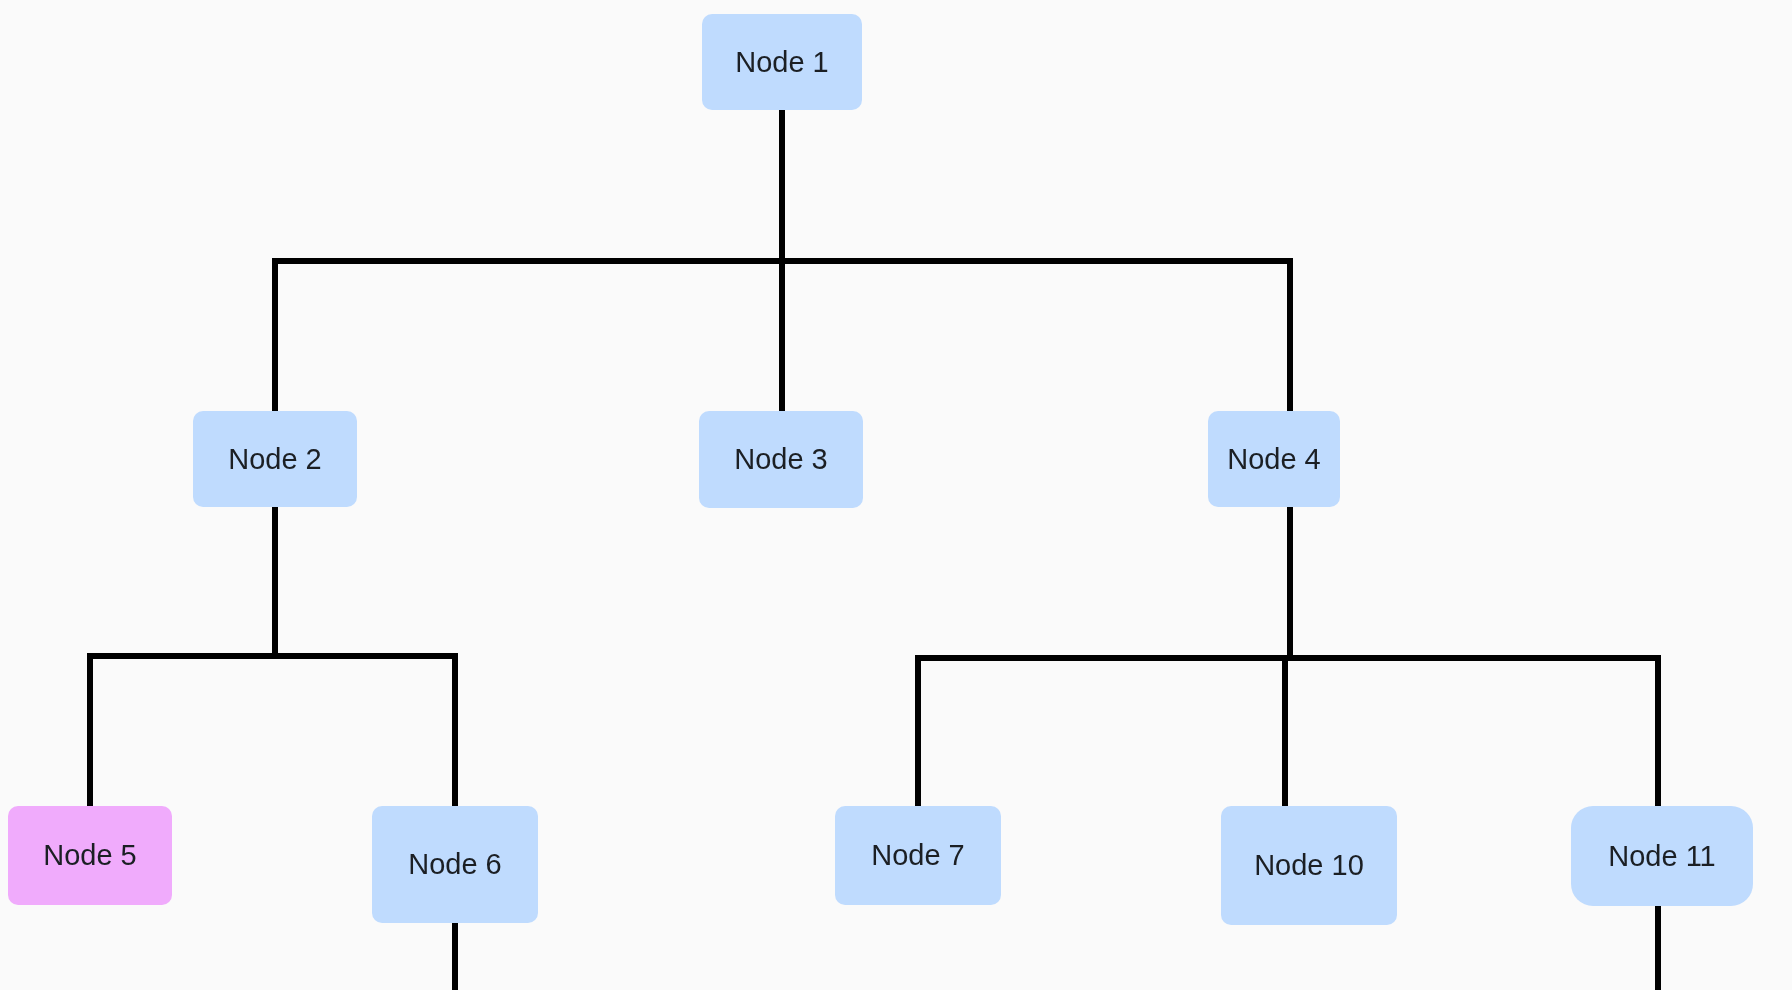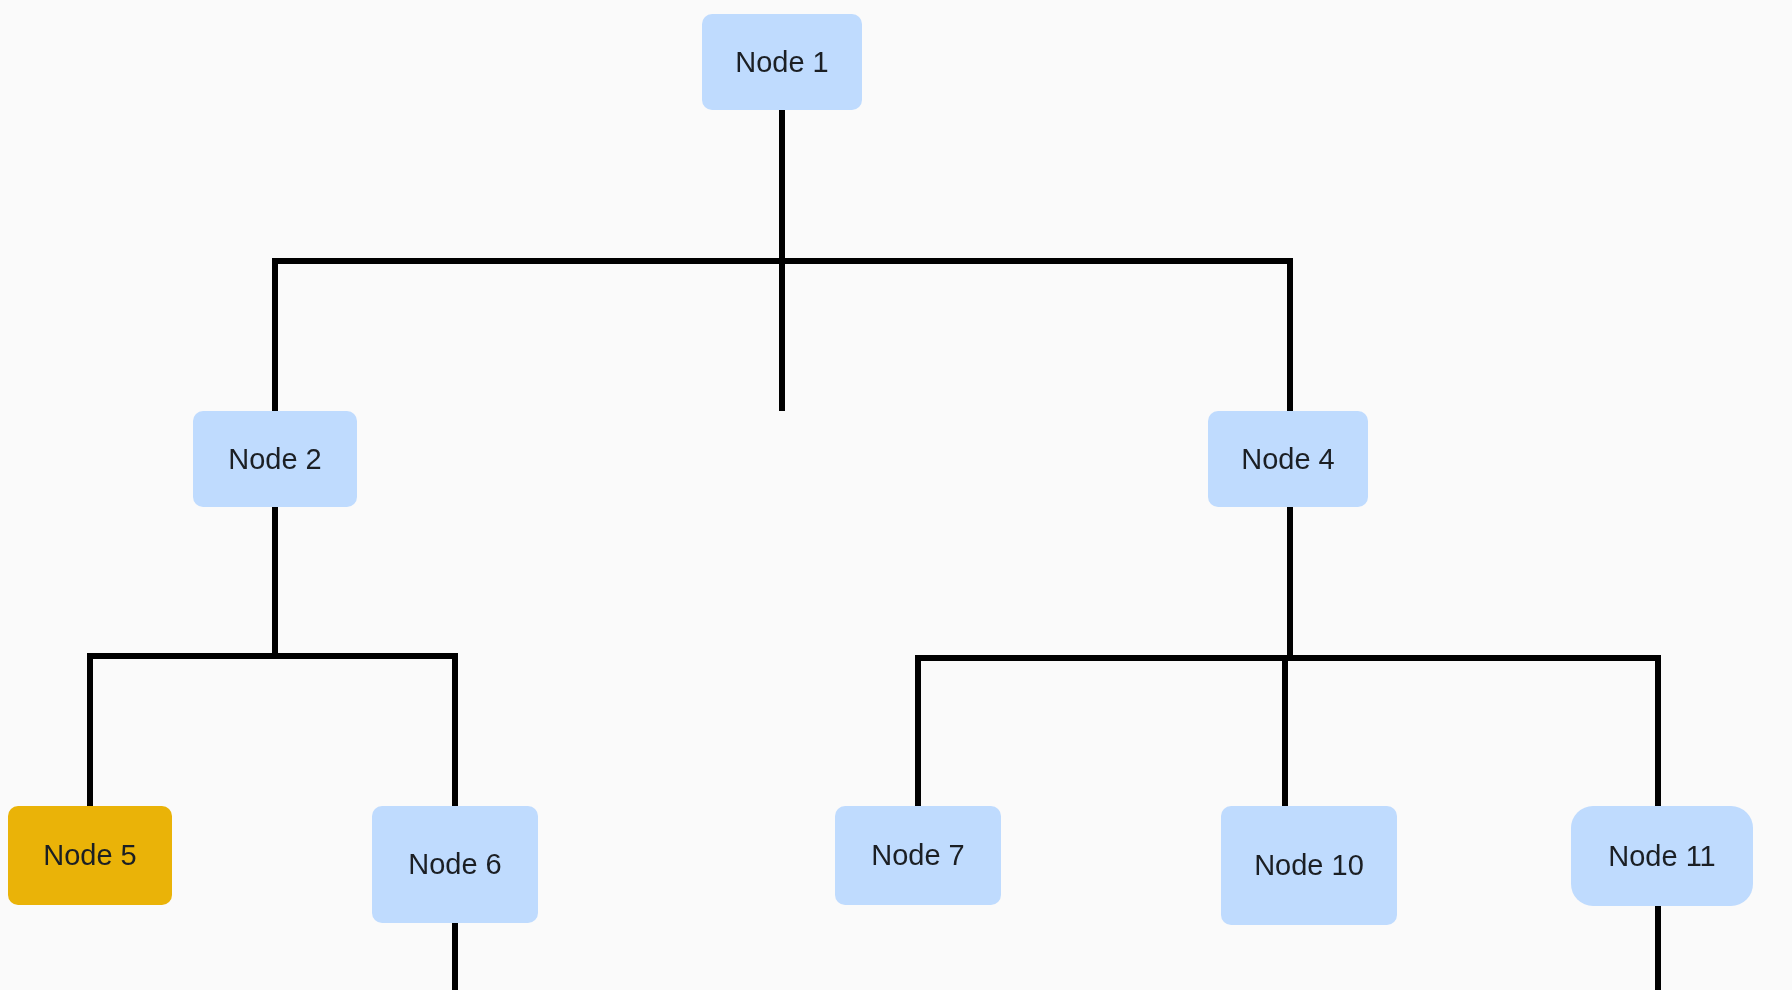--- a/index.html
+++ b/index.html
@@ -48,24 +48,27 @@
     <div class="seg" style="background: rgb(0, 0, 0); left: 1282px; top: 655px; width: 6px; height: 151px;"></div>
     <div class="seg" style="background: rgb(0, 0, 0); left: 1655px; top: 655px; width: 6px; height: 151px;"></div>
     <div class="seg" style="background: rgb(0, 0, 0); left: 452px; top: 905px; width: 6px; height: 85px;"></div>
     <div class="seg" style="background: rgb(0, 0, 0); left: 1655px; top: 906px; width: 6px; height: 84px;"></div>
     <div class="node" style="left: 702px; top: 14px; width: 160px; height: 96px; background: rgb(191, 219, 254); border-radius: 10px;">
       <span class="node-label" style="color: rgb(27, 31, 36); font-size: 29px;">Node 1</span>
     </div>
     <div class="node" style="left: 193px; top: 411px; width: 164px; height: 96px; background: rgb(191, 219, 254); border-radius: 10px;">
       <span class="node-label" style="color: rgb(27, 31, 36); font-size: 29px;">Node 2</span>
     </div>
-    <div class="node" style="left: 1208px; top: 411px; width: 160px; height: 96px; background: rgb(191, 219, 254); border-radius: 10px;">
+    <div class="node" style="left: 699px; top: 411px; width: 164px; height: 97px; background: rgb(191, 219, 254); border-radius: 10px;">
+      <span class="node-label" style="color: rgb(27, 31, 36); font-size: 29px;">Node 3</span>
+    </div>
+    <div class="node" style="left: 1208px; top: 411px; width: 132px; height: 96px; background: rgb(191, 219, 254); border-radius: 10px;">
       <span class="node-label" style="color: rgb(27, 31, 36); font-size: 29px;">Node 4</span>
     </div>
-    <div class="node" style="left: 8px; top: 806px; width: 164px; height: 99px; background: #eab308; border-radius: 10px;">
+    <div class="node" style="left: 8px; top: 806px; width: 164px; height: 99px; background: #f0abfc; border-radius: 10px;">
       <span class="node-label" style="color: rgb(27, 31, 36); font-size: 29px;">Node 5</span>
     </div>
     <div class="node" style="left: 372px; top: 806px; width: 166px; height: 117px; background: rgb(191, 219, 254); border-radius: 10px;">
       <span class="node-label" style="color: rgb(27, 31, 36); font-size: 29px;">Node 6</span>
     </div>
     <div class="node" style="left: 835px; top: 806px; width: 166px; height: 99px; background: rgb(191, 219, 254); border-radius: 10px;">
       <span class="node-label" style="color: rgb(27, 31, 36); font-size: 29px;">Node 7</span>
     </div>
     <div class="node" style="left: 1221px; top: 806px; width: 176px; height: 119px; background: rgb(191, 219, 254); border-radius: 10px;">
       <span class="node-label" style="color: rgb(27, 31, 36); font-size: 29px;">Node 10</span>

